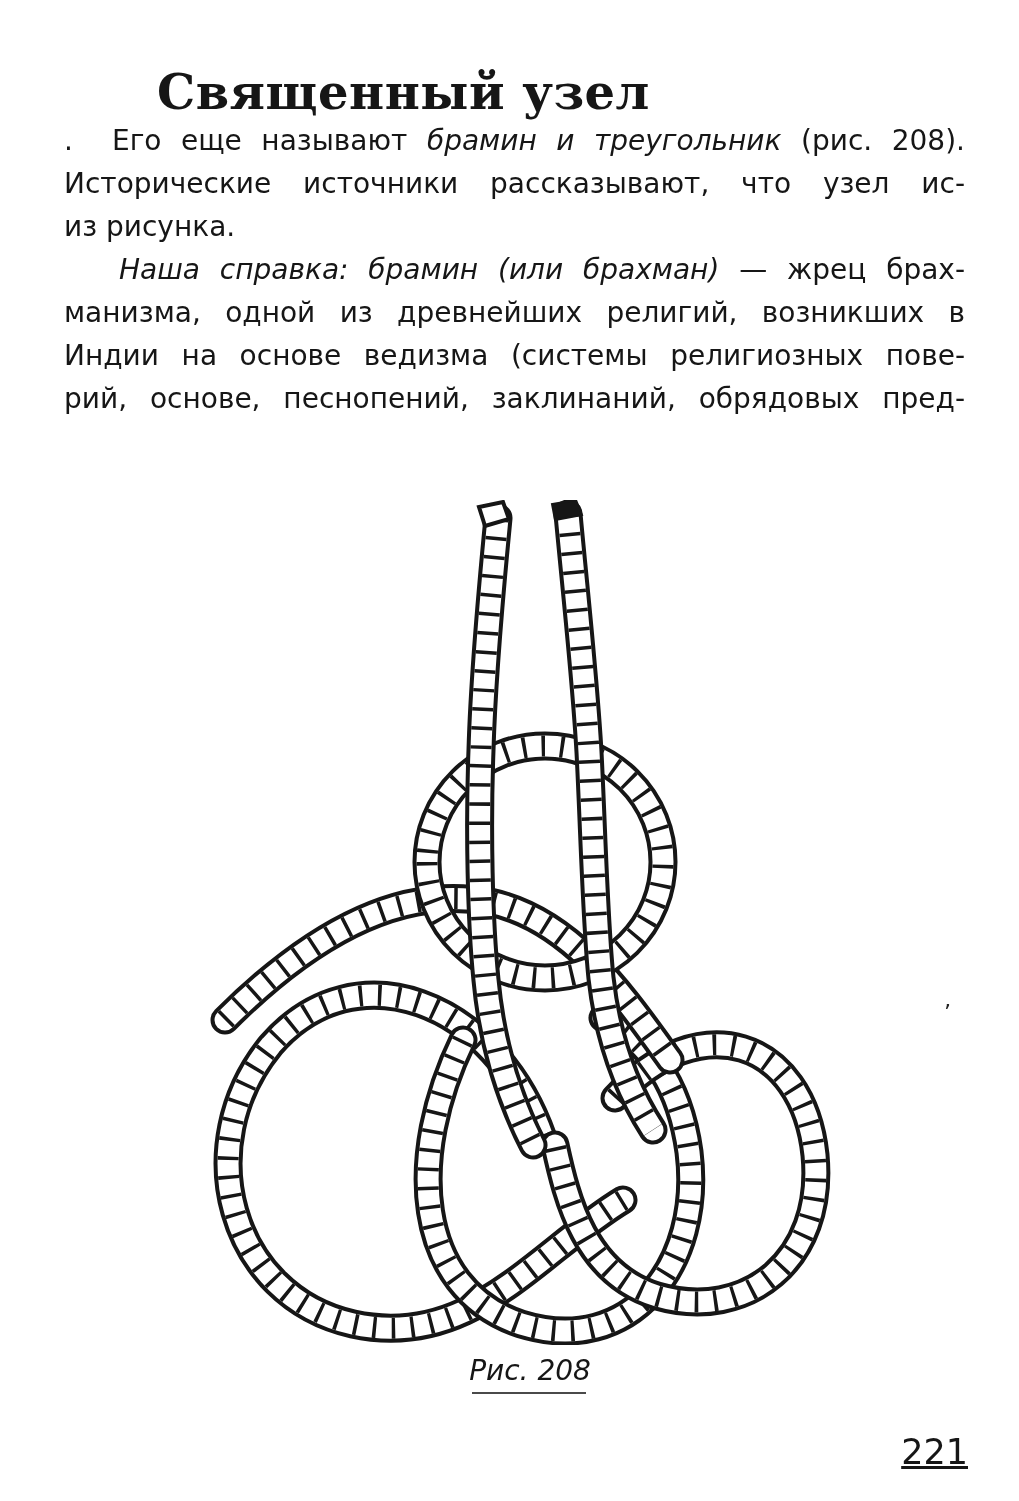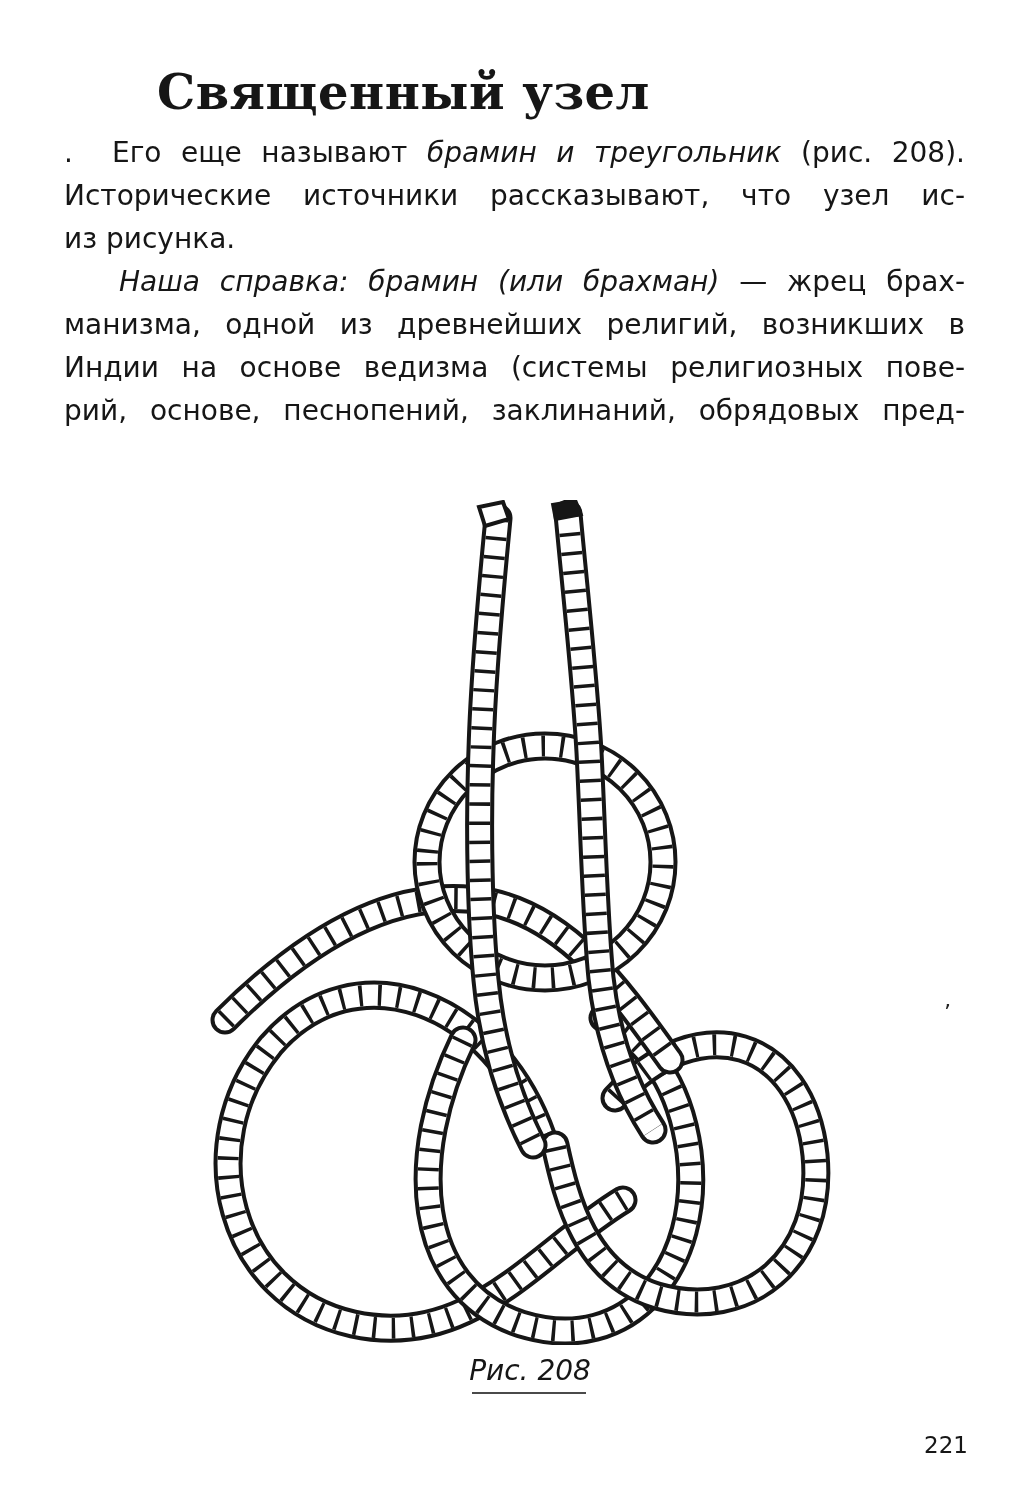--- a/index.html
+++ b/index.html
@@ -12,41 +12,42 @@
     overflow:hidden;
   }
   .page-title {
     position:absolute; left:115px; top:34px;
     font-family:"DejaVu Serif", serif;
     font-weight:700; font-size:48px; line-height:1.1;
     letter-spacing:0.5px;
     margin-left:42px;
   }
   .body-text {
-    position:absolute; left:64px; top:131px; width:901px;
+    position:absolute; left:64px; top:119px; width:901px;
     font-size:28px; line-height:43px;
   }
   .line { text-align:justify; text-align-last:justify; }
   .line.nojust { text-align:left; text-align-last:left; }
   .line.indent { text-indent:55px; }
   .seg.italic { font-style:italic; }
   .figure-wrap {
     position:absolute; left:195px; top:500px; width:640px; height:845px;
   }
   .figure-caption {
     position:absolute; left:420px; top:1354px; width:220px;
     text-align:center; font-size:28px;font-style:italic;
   }
   .caption-rule {
     position:absolute; left:472px; top:1392px; width:114px; height:0;
     border-top:2px solid #4a4a4a;
   }
   .page-number {
     position:absolute; right:51px; top:1432px;
-    font-size:23px;
+    font-size:35px;
+    text-decoration:underline;
   }
   .stray-mark {
     position:absolute; left:944px; top:1000px; font-size:22px; color:#222;
   }
   
   .outer { fill:none; stroke:#161616; stroke-width:29; stroke-linecap:round; stroke-linejoin:round; }
   .inner { fill:none; stroke:#ffffff; stroke-width:21; stroke-linecap:round; stroke-linejoin:round; }
   .ties  { fill:none; stroke:#161616; stroke-width:21; stroke-dasharray:3.5 15.5; stroke-linecap:butt; }
 </style>
 </head>

